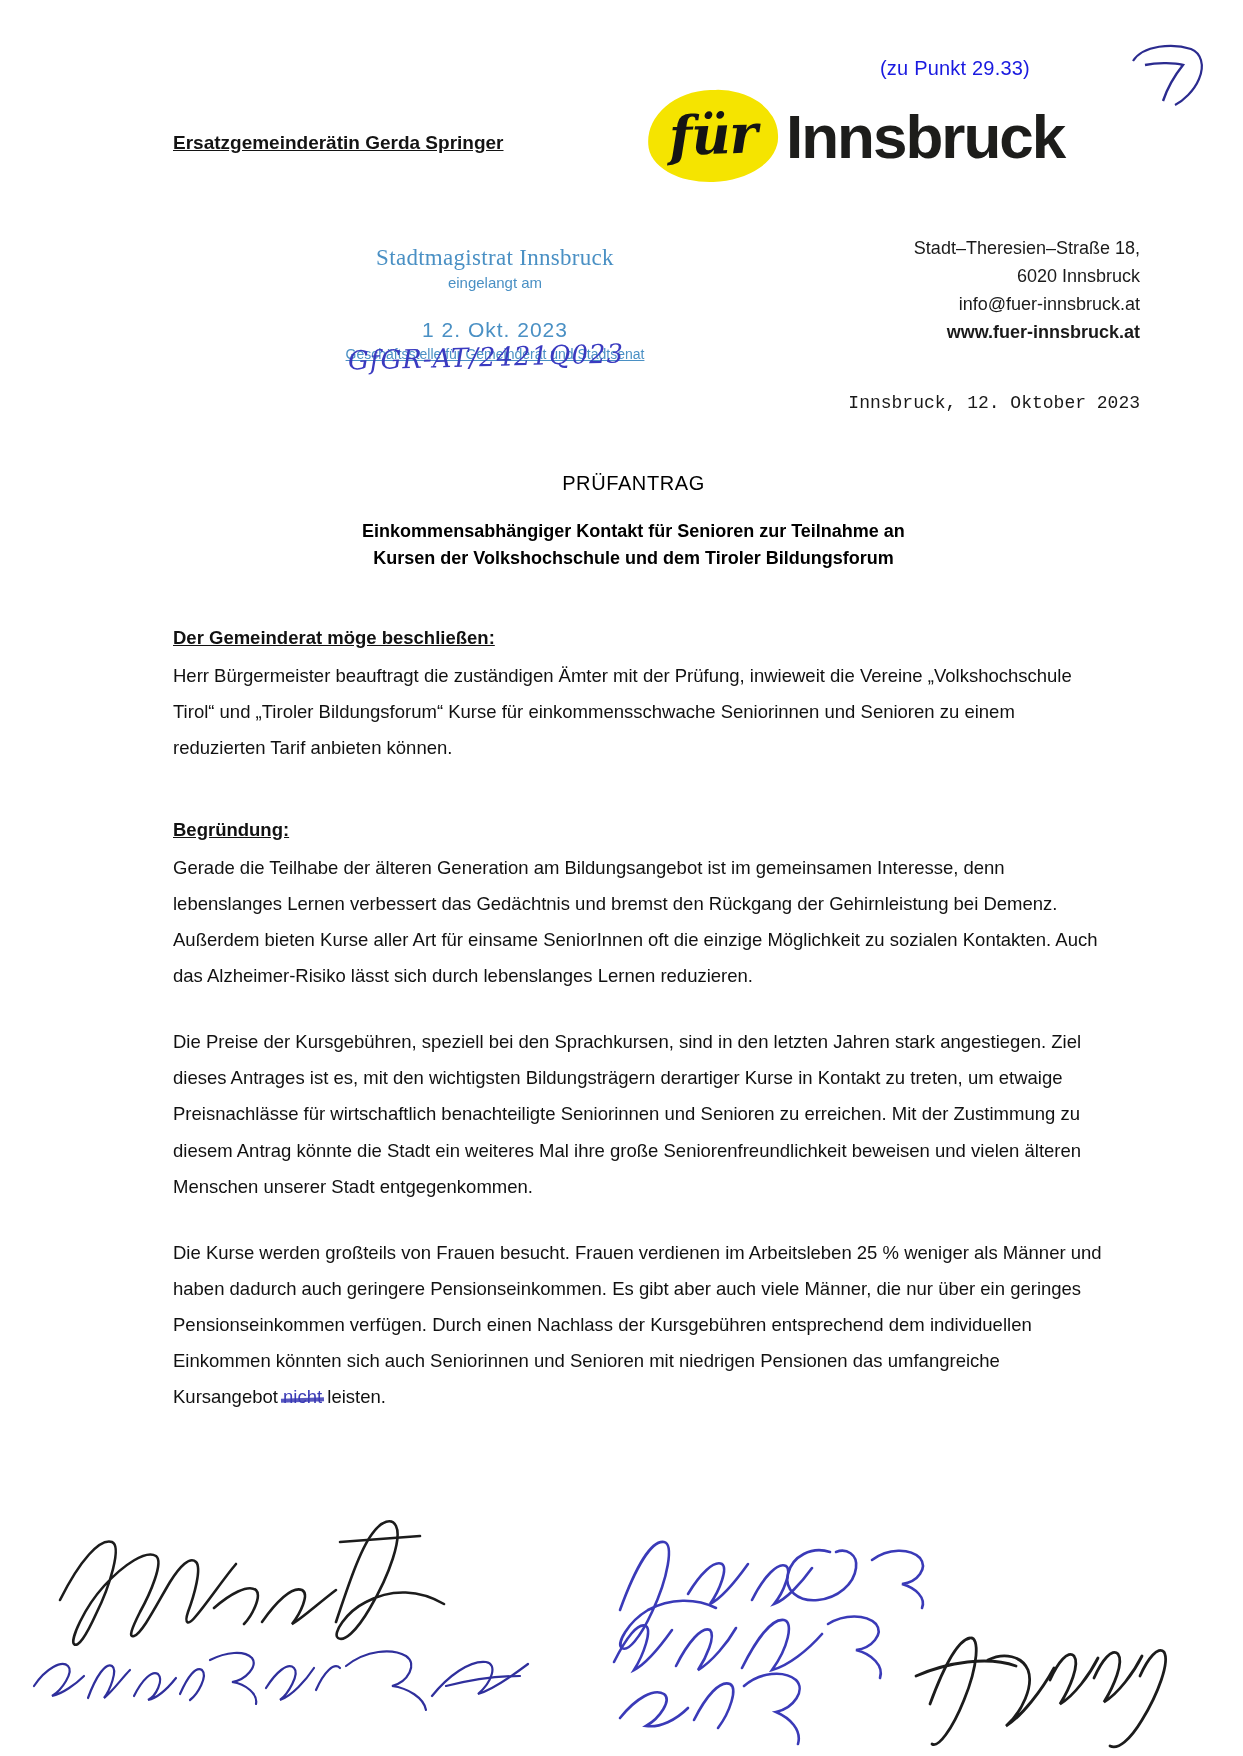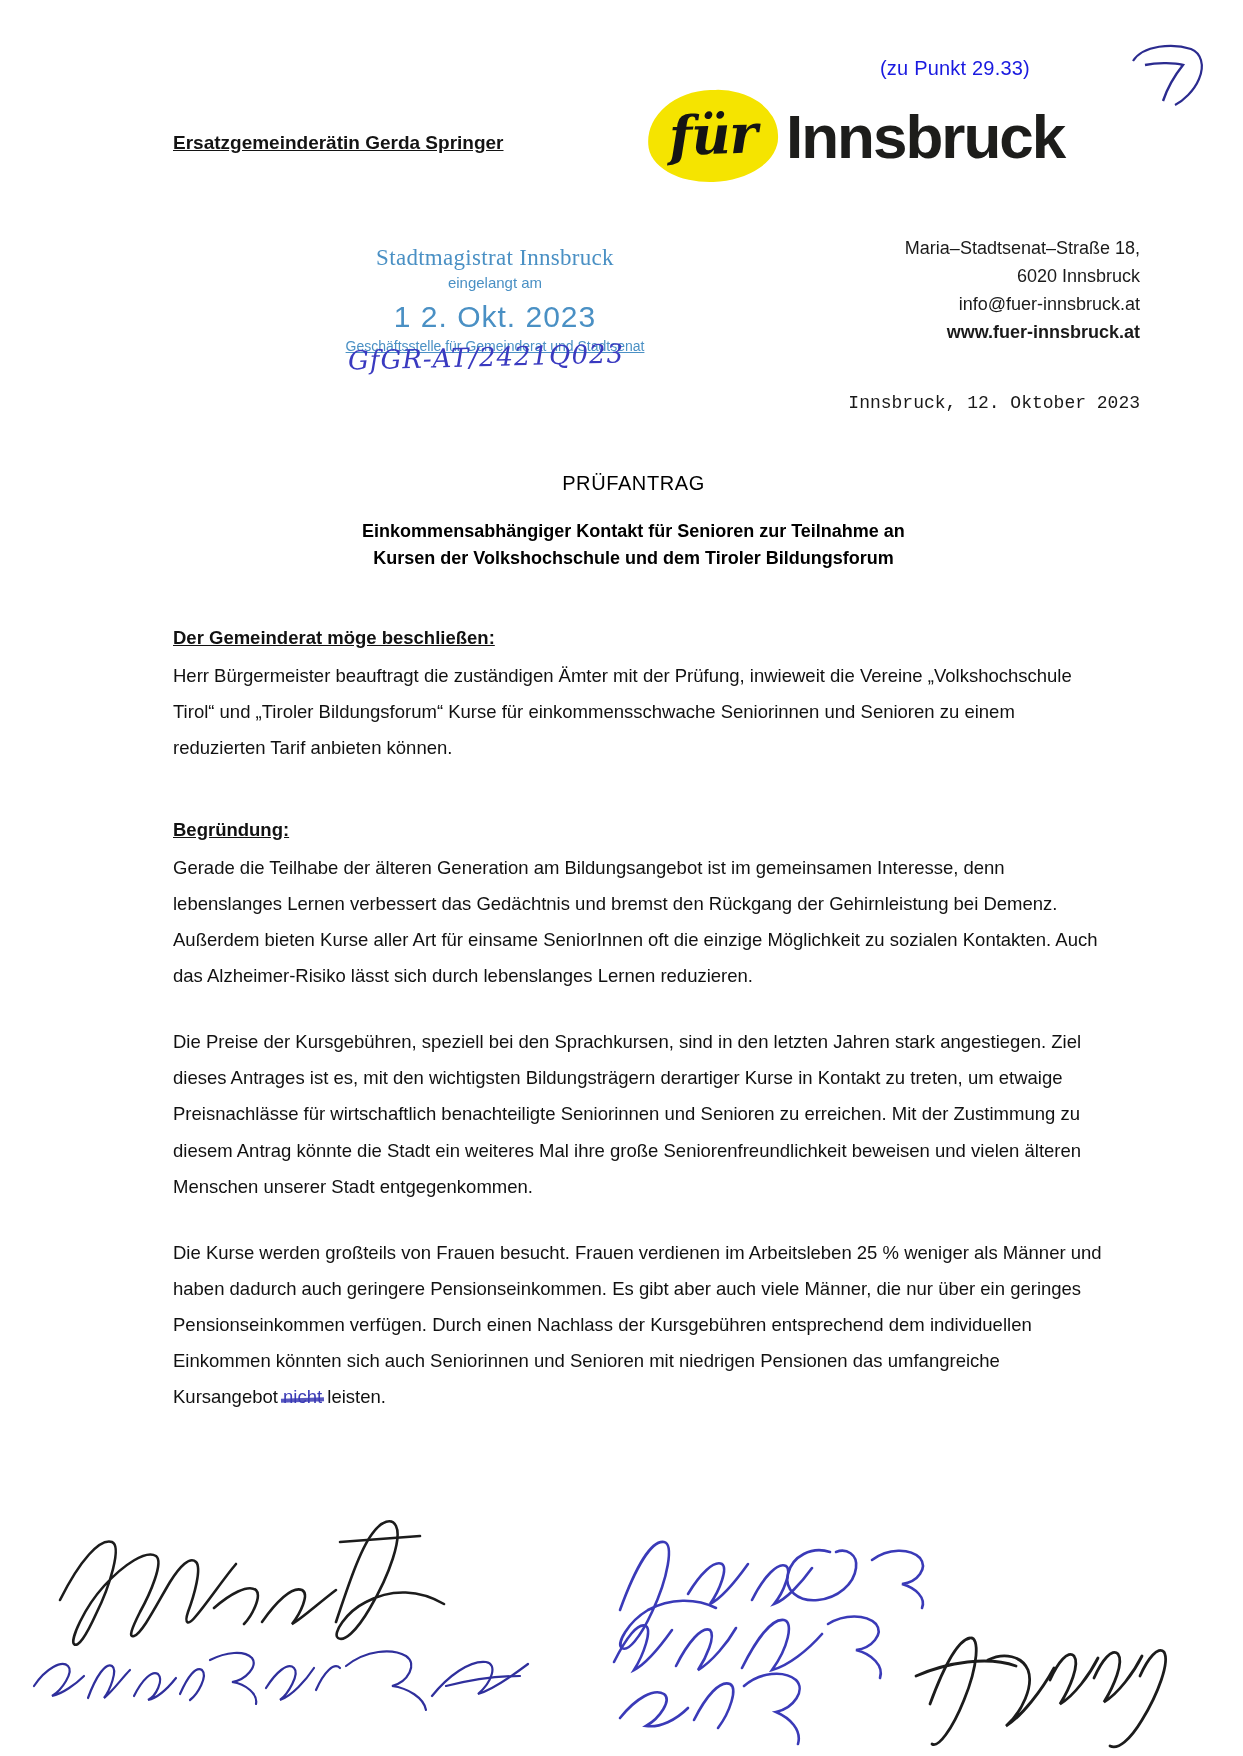--- a/index.html
+++ b/index.html
@@ -95,22 +95,22 @@
   .stamp .s1 {
     font-size: 23px;
     letter-spacing: 0.3px;
     font-family: Liberation Serif, serif;
   }
   .stamp .s2 {
     font-size: 15px;
     margin-top: 3px;
   }
   .stamp .s3 {
-    font-size: 30px;
-    margin-top: 9px;
+    font-size: 21px;
+    margin-top: 27px;
     letter-spacing: 1px;
     text-align: center;
   }
   .stamp .s4 {
     font-size: 14px;
     margin-top: 4px;
     text-decoration: underline;
   }
   .stamp-handwriting {
     position: absolute;
@@ -236,21 +236,21 @@
 
   <div class="stamp">
     <div class="s1">Stadtmagistrat Innsbruck</div>
     <div class="s2">eingelangt am</div>
     <div class="s3">1 2. Okt. 2023</div>
     <div class="s4">Geschäftsstelle für Gemeinderat und Stadtsenat</div>
   </div>
   <div class="stamp-handwriting">GfGR-AT/2421Q023</div>
 
   <div class="address">
-    <div>Maria–Stadtsenat–Straße 18,</div>
+    <div>Stadt–Theresien–Straße 18,</div>
     <div>6020 Innsbruck</div>
     <div>info@fuer-innsbruck.at</div>
     <div class="web">www.fuer-innsbruck.at</div>
   </div>
   <div class="dateline">Innsbruck, 12. Oktober 2023</div>
 
   <div class="doc-title">PRÜFANTRAG</div>
   <div class="doc-subtitle">
     <div>Einkommensabhängiger Kontakt für Senioren zur Teilnahme an</div>
     <div>Kursen der Volkshochschule und dem Tiroler Bildungsforum</div>

